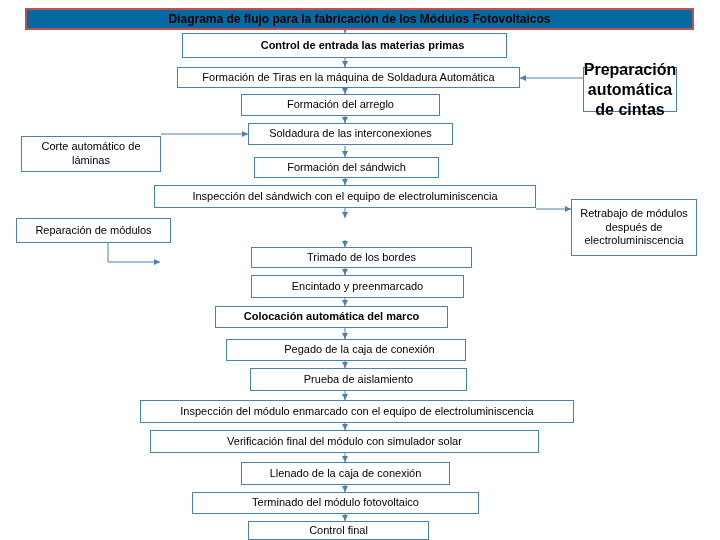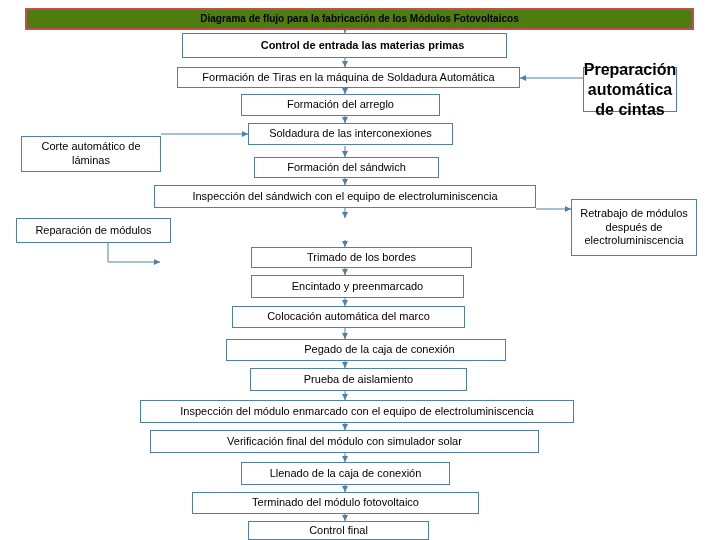--- a/index.html
+++ b/index.html
@@ -27,23 +27,23 @@
     align-items: center;
     justify-content: center;
     text-align: center;
     font-size: 11px;
     color: #000000;
     line-height: 1.25;
     padding: 2px 4px;
   }
   .title-node {
     border: 2px solid #c0504d;
-    background: #4d7c0f;
+    background: #0369a1;
     font-weight: bold;
-    font-size: 10px;
+    font-size: 12px;
     color: #000000;
   }
   .bold {
     font-weight: bold;
   }
   .small {
     font-size: 16px;
     font-weight: bold;
   }
   svg.edges {
@@ -132,23 +132,23 @@
 
   <div class="node" style="left:571px; top:199px; width:126px; height:57px;">Retrabajo de módulos después de electroluminiscencia</div>
 
   <div class="node" style="left:16px; top:218px; width:155px; height:25px;">Reparación de módulos</div>
 
 
   <div class="node" style="left:251px; top:247px; width:221px; height:21px;">Trimado de los bordes</div>
 
   <div class="node" style="left:251px; top:275px; width:213px; height:23px;">Encintado y preenmarcado</div>
 
-  <div class="node" style="left:232px; top:306px; width:233px; height:22px;">Colocación automática del marco</div>
+  <div class="node" style="left:215px; top:306px; width:233px; height:22px;font-weight:bold;">Colocación automática del marco</div>
 
-  <div class="node" style="left:226px; top:339px; width:280px; height:22px;padding-left:31px;">Pegado de la caja de conexión</div>
+  <div class="node" style="left:226px; top:339px; width:240px; height:22px;padding-left:31px;">Pegado de la caja de conexión</div>
 
   <div class="node" style="left:250px; top:368px; width:217px; height:23px;">Prueba de aislamiento</div>
 
   <div class="node" style="left:140px; top:400px; width:434px; height:23px;">Inspección del módulo enmarcado con el equipo de electroluminiscencia</div>
 
   <div class="node" style="left:150px; top:430px; width:389px; height:23px;">Verificación final del módulo con simulador solar</div>
 
   <div class="node" style="left:241px; top:462px; width:209px; height:23px;">Llenado de la caja de conexión</div>
 
   <div class="node" style="left:192px; top:492px; width:287px; height:22px;">Terminado del módulo fotovoltaico</div>

